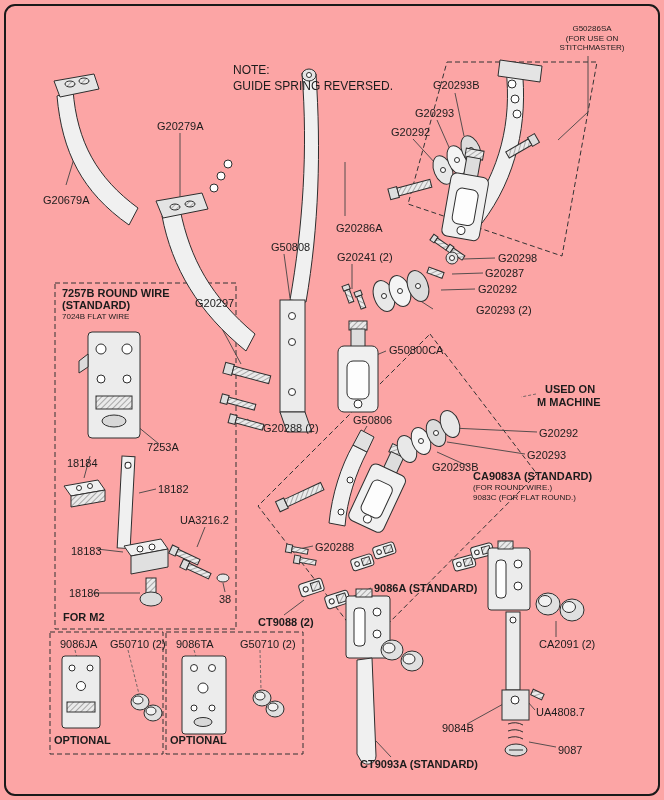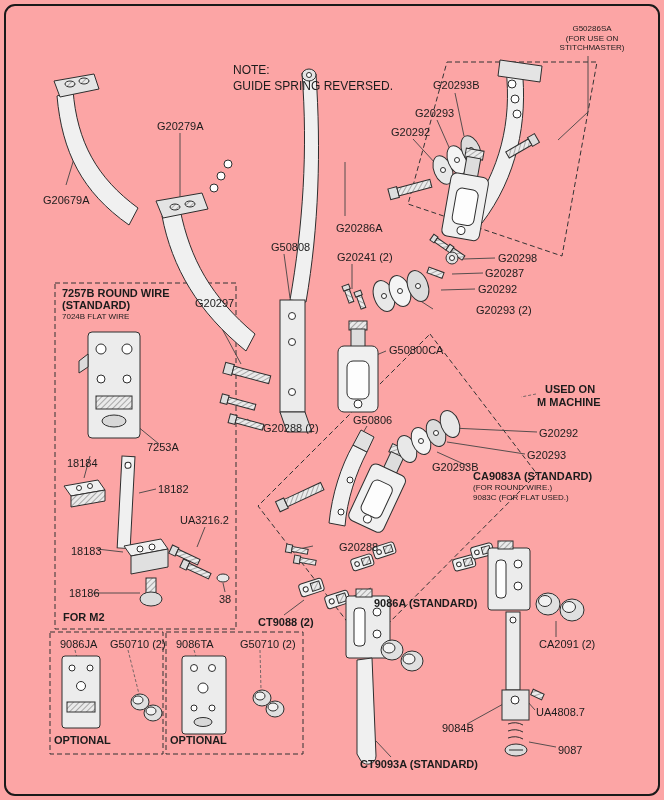--- a/index.html
+++ b/index.html
@@ -467,24 +467,24 @@
 <div class="lb" style="left:263px;top:422px;">G20288 (2)</div>
 <div class="lb" style="left:353px;top:414px;">G50806</div>
 <div class="lb b" style="left:545px;top:383px;">USED ON</div>
 <div class="lb b" style="left:537px;top:396px;">M MACHINE</div>
 <div class="lb" style="left:539px;top:427px;">G20292</div>
 <div class="lb" style="left:527px;top:449px;">G20293</div>
 <div class="lb" style="left:432px;top:461px;">G20293B</div>
 
 <div class="lb h" style="left:473px;top:470px;">CA9083A  (STANDARD)</div>
 <div class="lb s" style="left:473px;top:483px;">(FOR ROUND WIRE.)</div>
-<div class="lb s" style="left:473px;top:493px;">9083C (FOR FLAT USED.)</div>
-
-<div class="lb" style="left:315px;top:541px;margin-left:24px;">G20288</div>
-<div class="lb h" style="left:374px;top:597px;">9086A (STANDARD)</div>
+<div class="lb s" style="left:473px;top:493px;">9083C (FOR FLAT ROUND.)</div>
+
+<div class="lb" style="left:315px;top:541px;">G20288</div>
+<div class="lb h" style="left:374px;top:582px;">9086A (STANDARD)</div>
 <div class="lb" style="left:258px;top:616px;font-weight:bold;">CT9088 (2)</div>
 <div class="lb" style="left:539px;top:638px;">CA2091 (2)</div>
 
 <div class="lb" style="left:60px;top:638px;">9086JA</div>
 <div class="lb" style="left:110px;top:638px;">G50710 (2)</div>
 <div class="lb" style="left:176px;top:638px;">9086TA</div>
 <div class="lb" style="left:240px;top:638px;">G50710 (2)</div>
 <div class="lb b" style="left:54px;top:734px;">OPTIONAL</div>
 <div class="lb b" style="left:170px;top:734px;">OPTIONAL</div>
 

